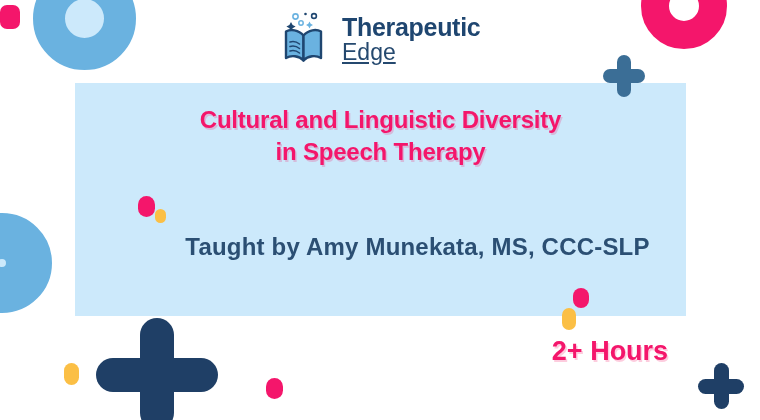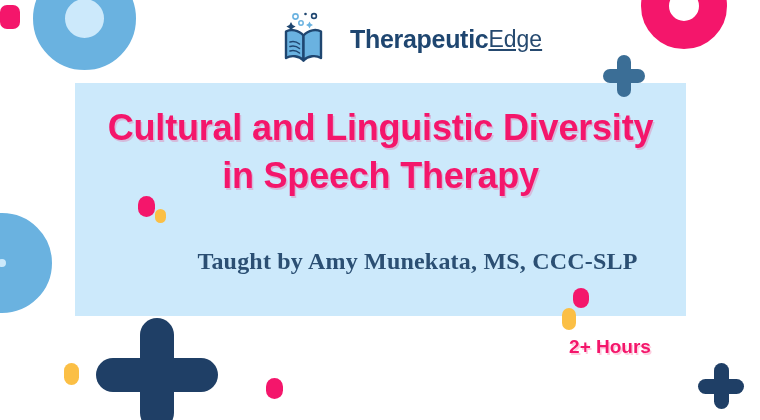--- a/index.html
+++ b/index.html
@@ -51,24 +51,23 @@
     gap: 10px;
   }
   #logo-mark {
     width: 56px;
     height: 56px;
     position: relative;
     flex: 0 0 auto;
   }
   #logo-wordmark {
     display: flex;
-    flex-direction: row;
+    flex-direction: column;
     justify-content: center;
     line-height: 1.0;
-    margin-left: 8px;
   }
   #logo-line1 {
     font-size: 25px;
     font-weight: bold;
     color: #1F4670;
     letter-spacing: -0.3px;
   }
   #logo-line2 {
     font-size: 23px;
     font-weight: normal;
@@ -78,49 +77,48 @@
     text-decoration: underline;
   }
 
   
   #headline {
     position: absolute;
     left: 75px;
     top: 104px;
     width: 611px;
     text-align: center;
-    font-size: 36px;
+    font-size: 24px;
     font-weight: bold;
     color: #F4166B;
     line-height: 1.32;
     letter-spacing: -0.2px;
     text-shadow: 1.5px 2px 0 rgba(244,22,107,0.22);
     white-space: pre-line;
   }
 
   #presenter {
     position: absolute;
     left: 75px;
-    top: 248px;
+    top: 233px;
     width: 685px;
     text-align: center;
     font-size: 24px;
     font-weight: bold;
     color: #2B4F73;
     letter-spacing: 0.2px;
-    font-family: Liberation Serif, serif;
   }
 
   #duration {
     position: absolute;
     left: 530px;
     top: 336px;
     width: 160px;
     text-align: center;
-    font-size: 19px;
+    font-size: 27px;
     font-weight: bold;
     color: #F4166B;
     text-shadow: 1.5px 2px 0 rgba(244,22,107,0.22);
   }
 </style>
 </head>
 <body>
 
 <div id="canvas">
 

